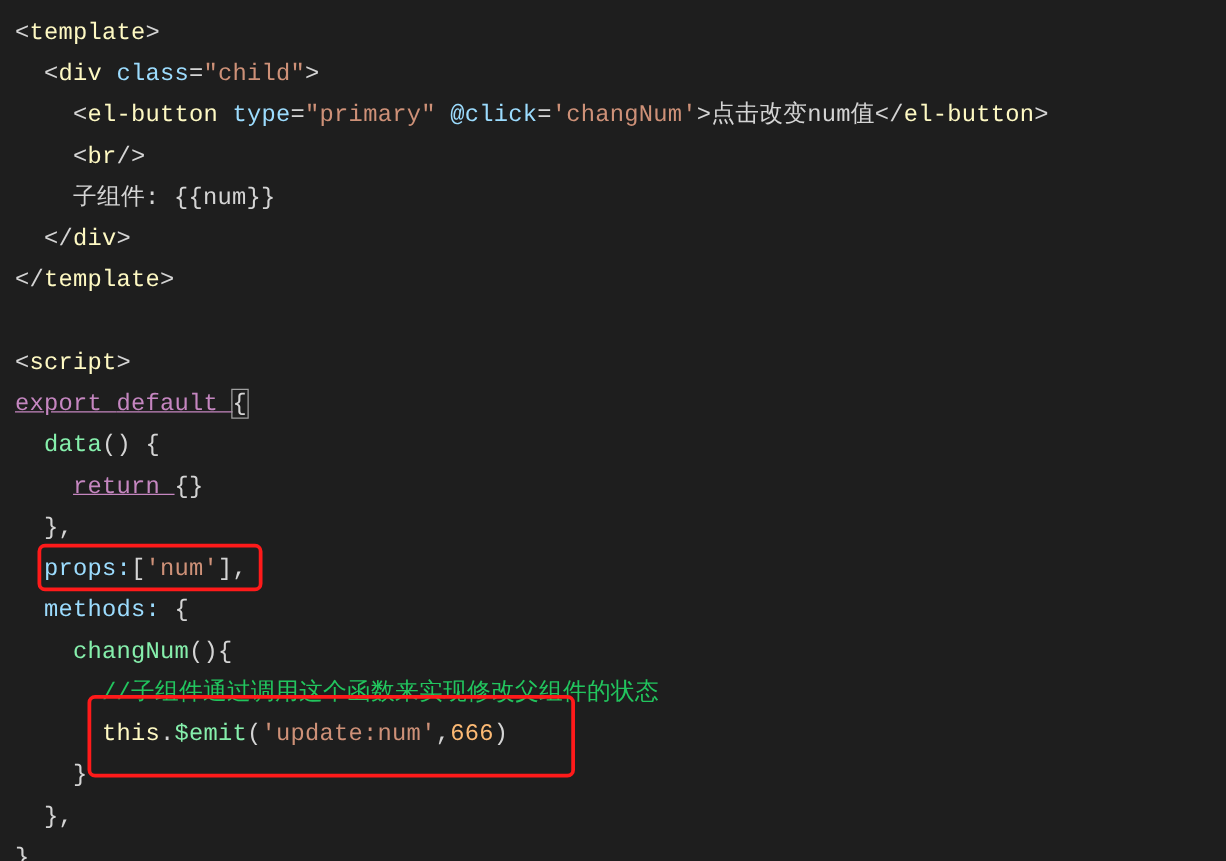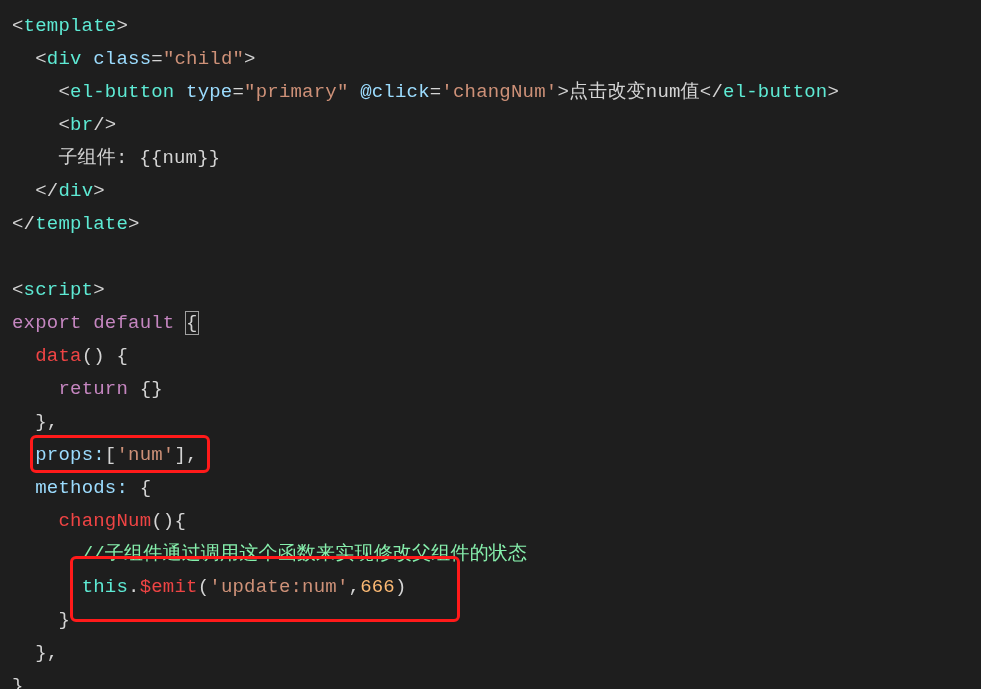--- a/index.html
+++ b/index.html
@@ -20,27 +20,27 @@
   }
   .code-line{
     display:block;
     position:relative;
     height:33px;
     white-space:pre;
   }
   .cursor-box{
     outline:1px solid #a0a0a0;
   }
-  .tok-bl{color:#5eead4;}      
+  .tok-bl{color:#fef9c3;}      
   .tok-lb{color:#9cdcfe;text-align:right;}      
   .tok-gr{color:#d4d4d4;}      
   .tok-br{color:#ce9178;}      
-  .tok-yl{color:#ef4444;}      
-  .tok-pu{color:#c586c0;}      
-  .tok-gn{color:#86efac;}      
+  .tok-yl{color:#86efac;}      
+  .tok-pu{color:#c586c0;text-decoration:underline;}      
+  .tok-gn{color:#22c55e;}      
   .tok-wh{color:#d4d4d4;text-align:center;}
   .tok-cn{color:#fdba74;}      
   .hlbox{
     position:absolute;
     border:3px solid #ff1a1a;
     border-radius:6px;
     pointer-events:none;
     z-index:5;
     box-sizing:border-box;
   }

